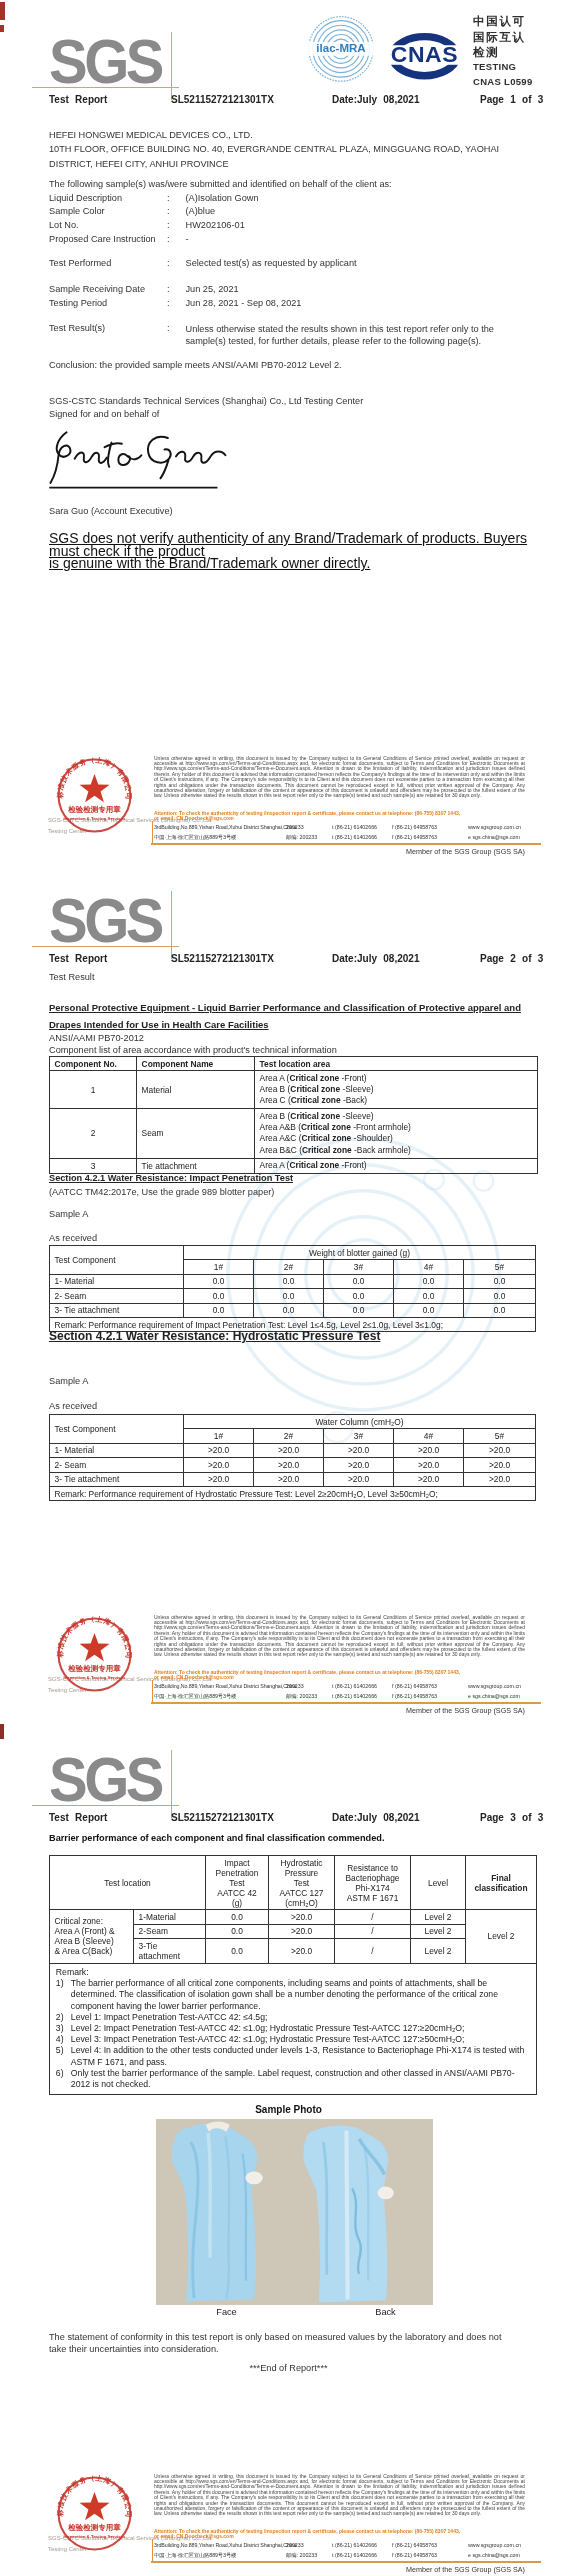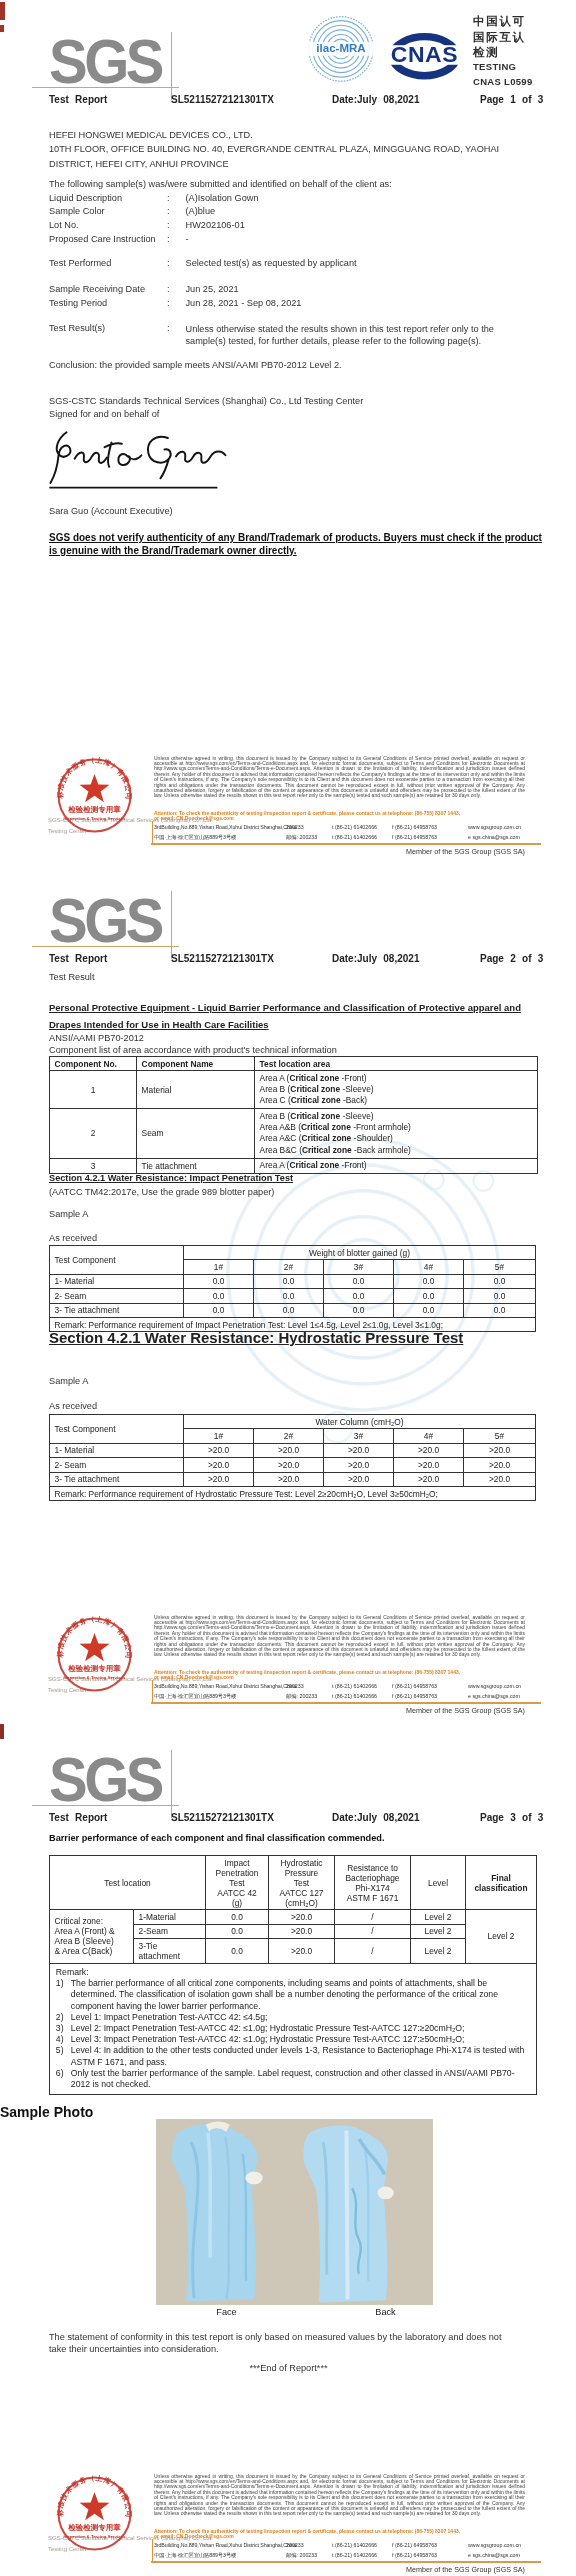--- a/index.html
+++ b/index.html
@@ -143,21 +143,21 @@
       <path d="M112,34 C106,54 104,68 108,76 M100,42 C112,36 122,34 130,36"></path>
       <path d="M140,58 C134,50 124,54 124,64 C124,74 136,76 142,68 C146,62 144,56 140,58 C148,66 158,64 164,56"></path>
       <path d="M210,26 C188,18 172,34 176,52 C180,70 202,74 212,62 C218,54 214,44 204,46 M211,64 C207,78 203,88 197,96"></path>
       <path d="M224,58 C232,46 242,48 240,60 C238,70 248,70 254,58 C260,48 270,50 268,62 C267,72 276,72 284,58 C292,46 304,48 310,56"></path>
     </g>
     <line x1="4" y1="112" x2="296" y2="112" stroke="#141414" stroke-width="3"></line>
   </svg>
 
   <div class="abs t16" style="left:49px;top:506px">Sara Guo (Account Executive)</div>
 
-  <div class="abs pre" style="left:49px;top:532px;width:496px;font-size:10px;line-height:12.7px;font-weight:bold;text-decoration:underline;color:#111">SGS does not verify authenticity of any Brand/Trademark of products. Buyers must check if the product
+  <div class="abs pre" style="left:49px;top:532px;width:496px;font-size:14px;line-height:12.7px;font-weight:normal;text-decoration:underline;color:#111">SGS does not verify authenticity of any Brand/Trademark of products. Buyers must check if the product
 is genuine with the Brand/Trademark owner directly.</div>
 
   <div class="footer-slot">
   <div style="position:relative;width:577px;height:107px">
     <div class="sidetxt" style="top:65px">SGS-CSTC Standards Technical Services (Shanghai) Co.,Ltd.</div>
     <div class="sidetxt" style="top:76px">Testing Center</div>
     <svg class="abs" style="left:51px;top:0" width="87" height="87" viewBox="0 0 150 150">
       <defs>
             <path id="ringTop" d="M22,88 A55,55 0 1 1 128,88"></path>
           </defs>
@@ -317,21 +317,21 @@
           <td class="cC">0.0</td>
           <td class="cC">0.0</td>
           <td class="cC">0.0</td>
     </tr>
     <tr>
           <td class="cL" colspan="6">Remark: Performance requirement of Impact Penetration Test: Level 1≤4.5g, Level 2≤1.0g, Level 3≤1.0g;</td>
         </tr>
   </tbody>
     </table>
 
-  <div class="abs headu" style="left:49px;top:470px;font-size:15px">Section 4.2.1 Water Resistance: Hydrostatic Pressure Test</div>
+  <div class="abs headu" style="left:49px;top:470px;font-size:12px">Section 4.2.1 Water Resistance: Hydrostatic Pressure Test</div>
   <div class="abs t16" style="left:49px;top:517px">Sample A</div>
   <div class="abs t16" style="left:49px;top:542px">As received</div>
 
   <table class="tbl abs" style="left:49px;top:555px;width:487px">
     <colgroup>
         <col style="width:134px">
         <col style="width:70px">
         <col style="width:70px">
         <col style="width:70px">
         <col style="width:70px">
@@ -517,21 +517,21 @@
             </div>
         <div class="rk-item">
               <span class="rk-num">6)</span>
               <span class="rk-txt">Only test the barrier performance of the sample. Label request, construction and other classed in ANSI/AAMI PB70-2012 is not checked.</span>
             </div>
       </td>
     </tr>
   </tbody>
     </table>
 
-  <div class="abs bold" style="left:0;top:386px;width:577px;font-size:14px;color:#111">Sample Photo</div>
+  <div class="abs bold" style="left:0;top:386px;width:577px;text-align:center;font-size:10px;color:#111">Sample Photo</div>
 
   <svg class="abs" style="left:156px;top:401px" width="277" height="186" viewBox="0 0 480 322">
     <rect width="480" height="322" fill="#d2cabc"></rect>
     <rect width="480" height="322" fill="#c9c0b0" opacity="0.35"></rect>
 
     <path d="M42,20 C70,8 100,4 122,12 L154,30 C172,44 180,62 174,80 L166,122 C172,195 176,262 170,312 L52,316 C58,252 56,182 50,122 L28,72 C26,46 32,28 42,20 Z" fill="#a7d5ee"></path>
     <path d="M60,40 C80,70 72,140 66,200 C62,250 64,290 66,310" stroke="#85c2e2" stroke-width="5" fill="none" opacity="0.8"></path>
     <path d="M120,30 C132,90 124,180 126,250 C127,280 124,300 122,312" stroke="#8fc8e6" stroke-width="4" fill="none" opacity="0.7"></path>
     <path d="M90,24 C98,80 92,170 94,240" stroke="#c6e6f6" stroke-width="6" fill="none" opacity="0.8"></path>
     <path d="M150,60 C160,120 154,200 156,280" stroke="#79bade" stroke-width="4" fill="none" opacity="0.6"></path>

